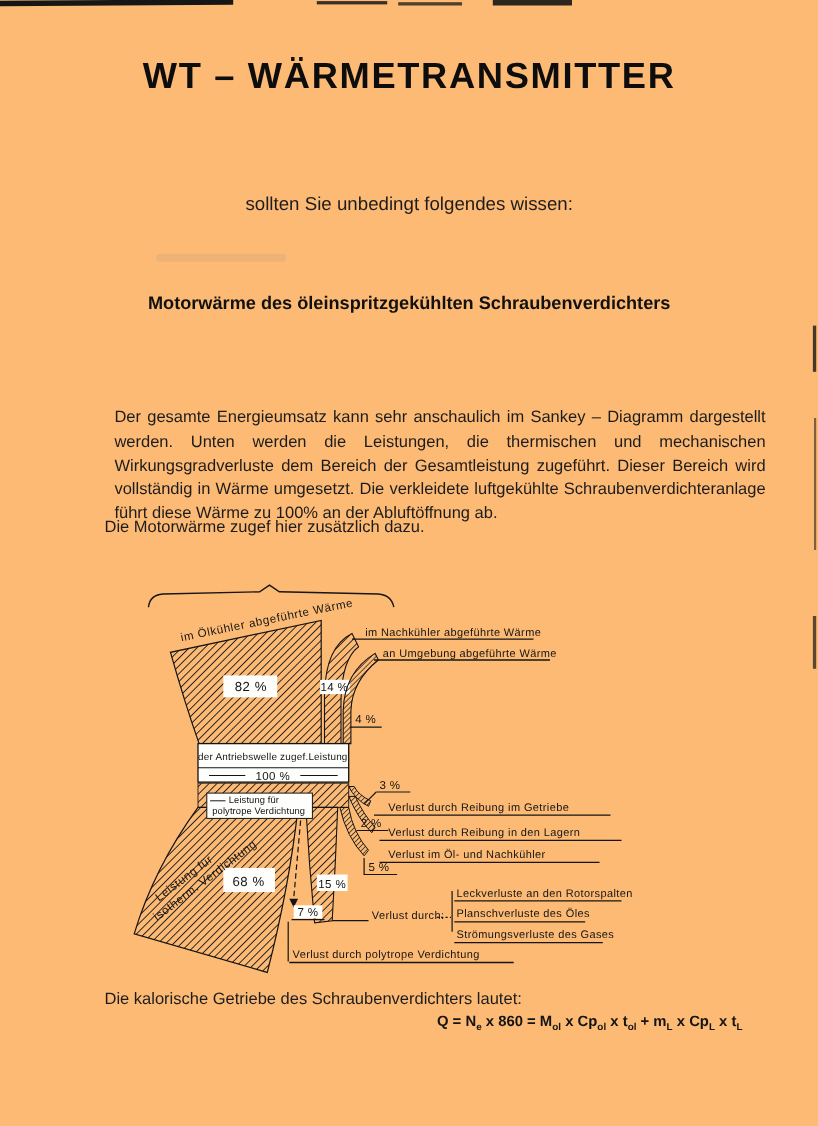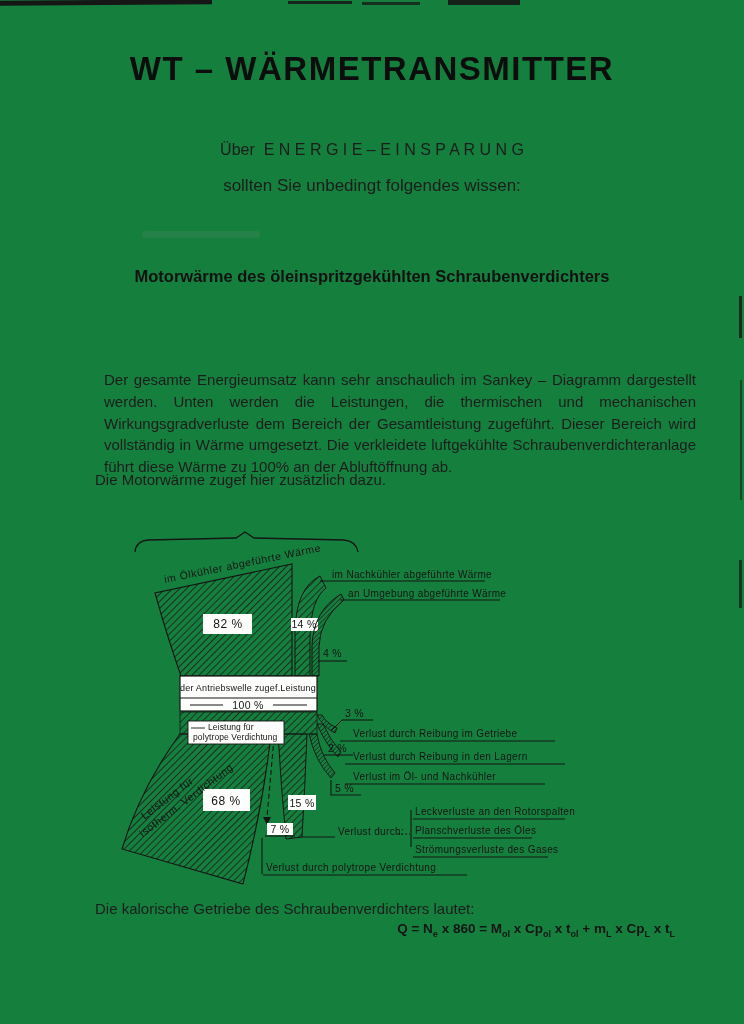--- a/index.html
+++ b/index.html
@@ -1,18 +1,18 @@
 <!DOCTYPE html>
 <html><head>
 <meta charset="utf-8">
 <style>
   html,body{margin:0;padding:0;background:#e8e8e6;}
   .page{
     position:relative;width:744px;height:1024px;margin:0 auto;
-    background:#15803d;overflow:hidden;color:#161616;
+    background:#fdba74;overflow:hidden;color:#161616;
     font-family:"Liberation Sans",sans-serif;
   }
   .abs{position:absolute;}
   .centered{left:0;width:744px;text-align:center;}
   .title{top:50px;font-size:33px;font-weight:bold;letter-spacing:1.5px;color:#0d0d0d;}
   .sub1{top:141px;font-size:16px;white-space:pre;color:#1c1c1c;}
   .sub2{top:176px;font-size:17px;color:#1c1c1c;}
   .heading{top:267px;font-size:16.5px;font-weight:bold;color:#111;}
   .para{left:104px;top:369px;width:592px;font-size:15px;line-height:21.8px;text-align:justify;color:#1c1c1c;}
   .para2{left:95px;top:471px;font-size:15px;color:#1c1c1c;}
@@ -39,21 +39,20 @@
   <div class="abs art" style="left:0;top:0;width:212px;height:5px;transform:skewY(-0.4deg);"></div>
   <div class="abs art" style="left:288px;top:1px;width:64px;height:3px;opacity:.85;"></div>
   <div class="abs art" style="left:362px;top:2px;width:58px;height:3px;opacity:.75;"></div>
   <div class="abs art" style="left:448px;top:0;width:72px;height:5px;opacity:.9;"></div>
   <div class="abs art" style="left:739px;top:296px;width:3px;height:42px;opacity:.8;"></div>
   <div class="abs art" style="left:740px;top:380px;width:2px;height:120px;opacity:.55;"></div>
   <div class="abs art" style="left:739px;top:560px;width:3px;height:48px;opacity:.7;"></div>
   <div class="abs smudge" style="left:142px;top:231px;width:118px;height:7px;"></div>
 
   <div class="abs centered title">WT – WÄRMETRANSMITTER</div>
-  <div class="abs centered sub1">Über  E N E R G I E – E I N S P A R U N G</div>
   <div class="abs centered sub2">sollten Sie unbedingt folgendes wissen:</div>
   <div class="abs centered heading">Motorwärme des öleinspritzgekühlten Schraubenverdichters</div>
 
   <div class="abs para">Der gesamte Energieumsatz kann sehr anschaulich im Sankey – Diagramm dargestellt werden. Unten werden die Leistungen, die thermischen und mechanischen Wirkungsgradverluste dem Bereich der Gesamtleistung zugeführt. Dieser Bereich wird vollständig in Wärme umgesetzt. Die verkleidete luftgekühlte Schraubenverdichteranlage führt diese Wärme zu 100% an der Abluftöffnung ab.</div>
   <div class="abs para2">Die Motorwärme zugef hier zusätzlich dazu.</div>
 
 
   <svg class="abs" style="left:95px;top:531px;" width="580" height="365" viewBox="0 0 580 365">
     <defs>
       <pattern id="h1" width="5" height="5" patternUnits="userSpaceOnUse" patternTransform="rotate(45)">

